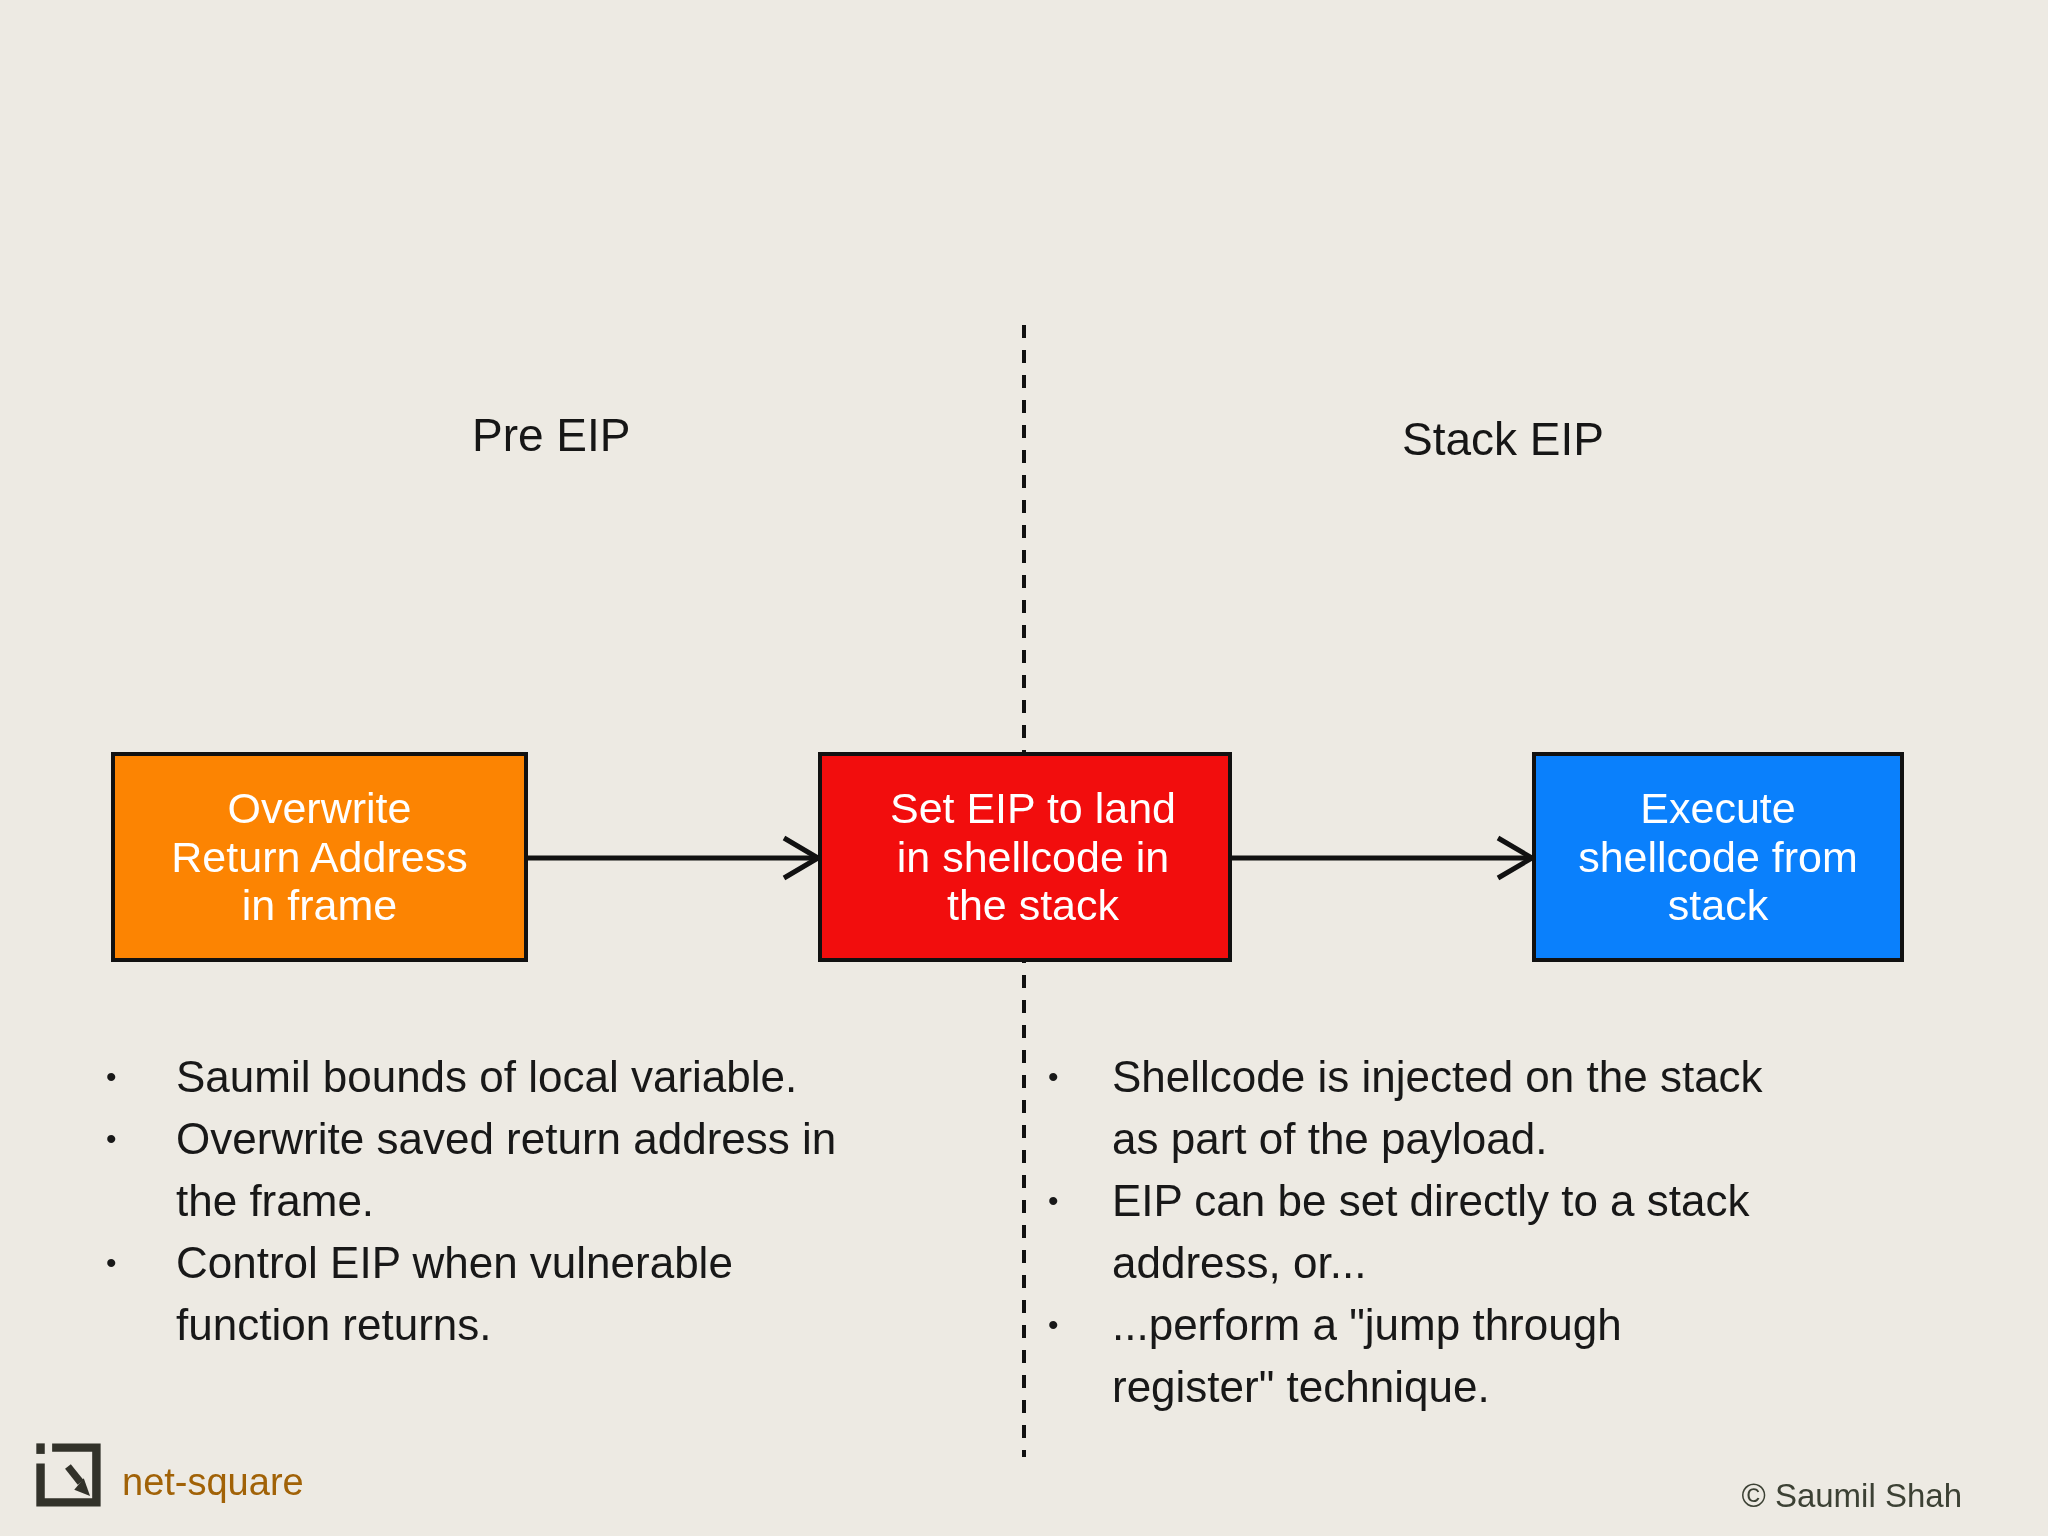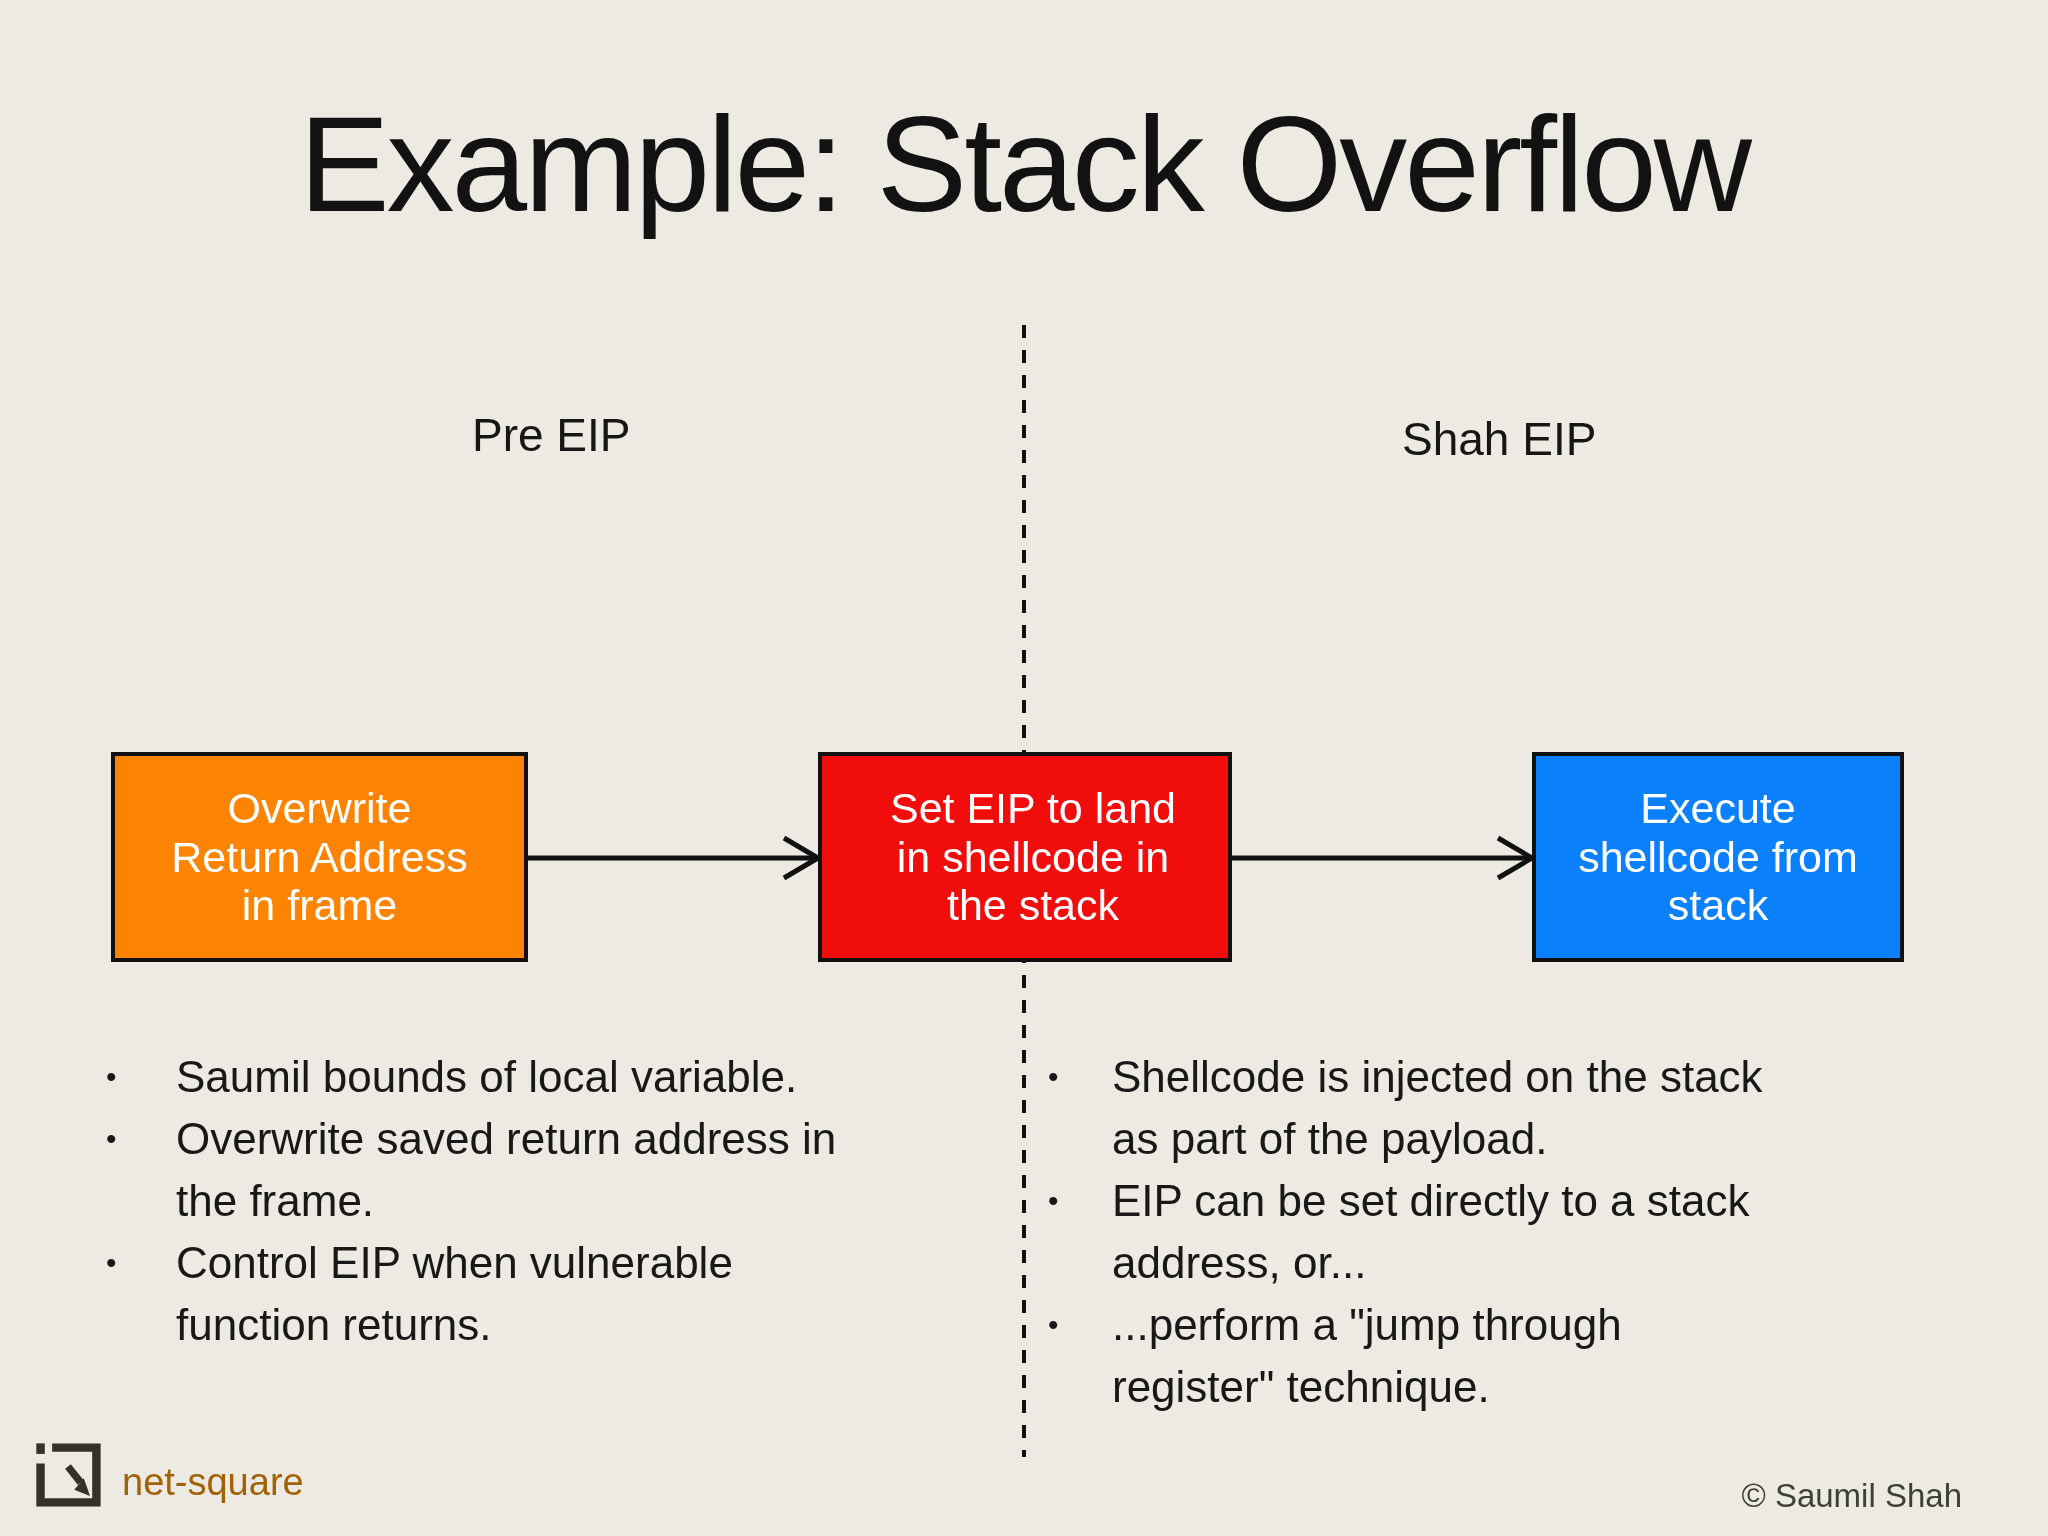--- a/index.html
+++ b/index.html
@@ -78,24 +78,23 @@
     position:absolute;right:86px;top:1477px;
     font-size:33px;
     color:#3C4134;
   }
 </style>
 </head>
 <body>
 
 <div class="slide">
 
-  <div class="title">Example: Stack Overflow</div>
 
   <div class="col-label pre">Pre EIP</div>
-  <div class="col-label post">Shah EIP</div>
+  <div class="col-label post">Stack EIP</div>
 
   <svg class="overlay-svg" viewBox="0 0 2048 1536" xmlns="http://www.w3.org/2000/svg">
 
     <line x1="1024" y1="325" x2="1024" y2="1457" stroke="#111" stroke-width="4" stroke-dasharray="13 12"></line>
 
     <g stroke="#111" stroke-width="5" fill="none">
       <line x1="516" y1="858" x2="814" y2="858"></line>
       <polyline points="784,838 818,858 784,878"></polyline>
     </g>
 

